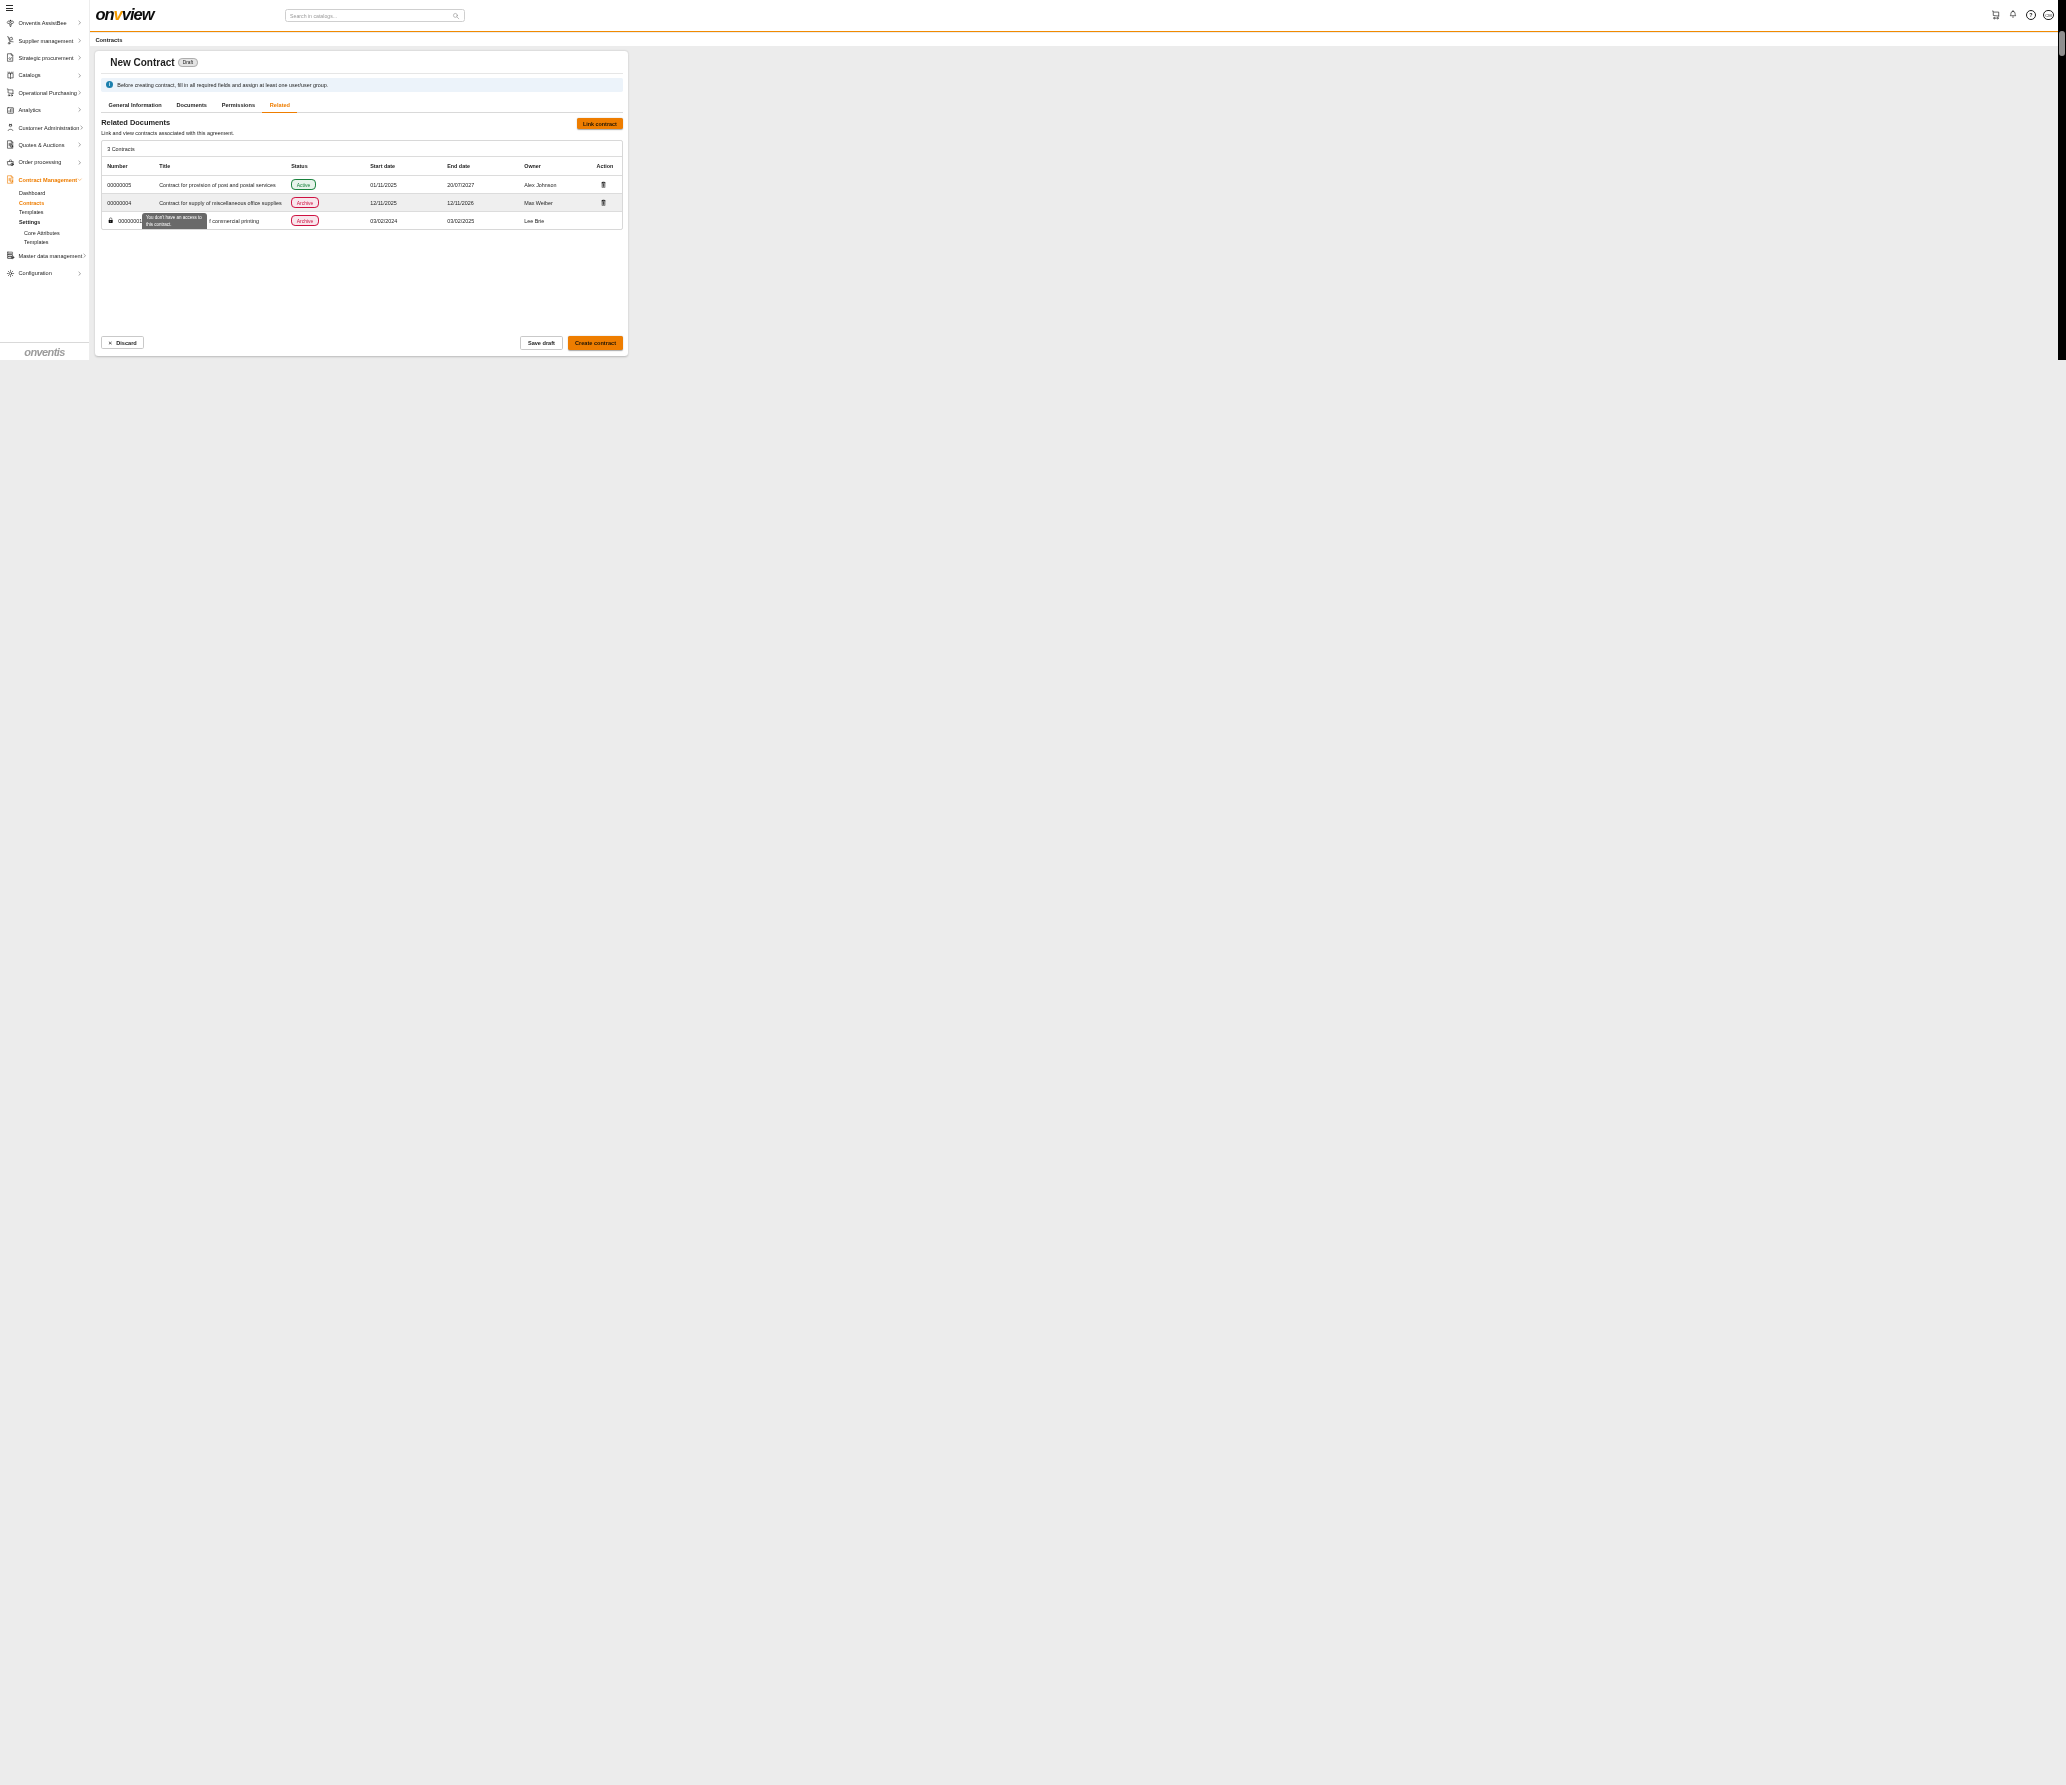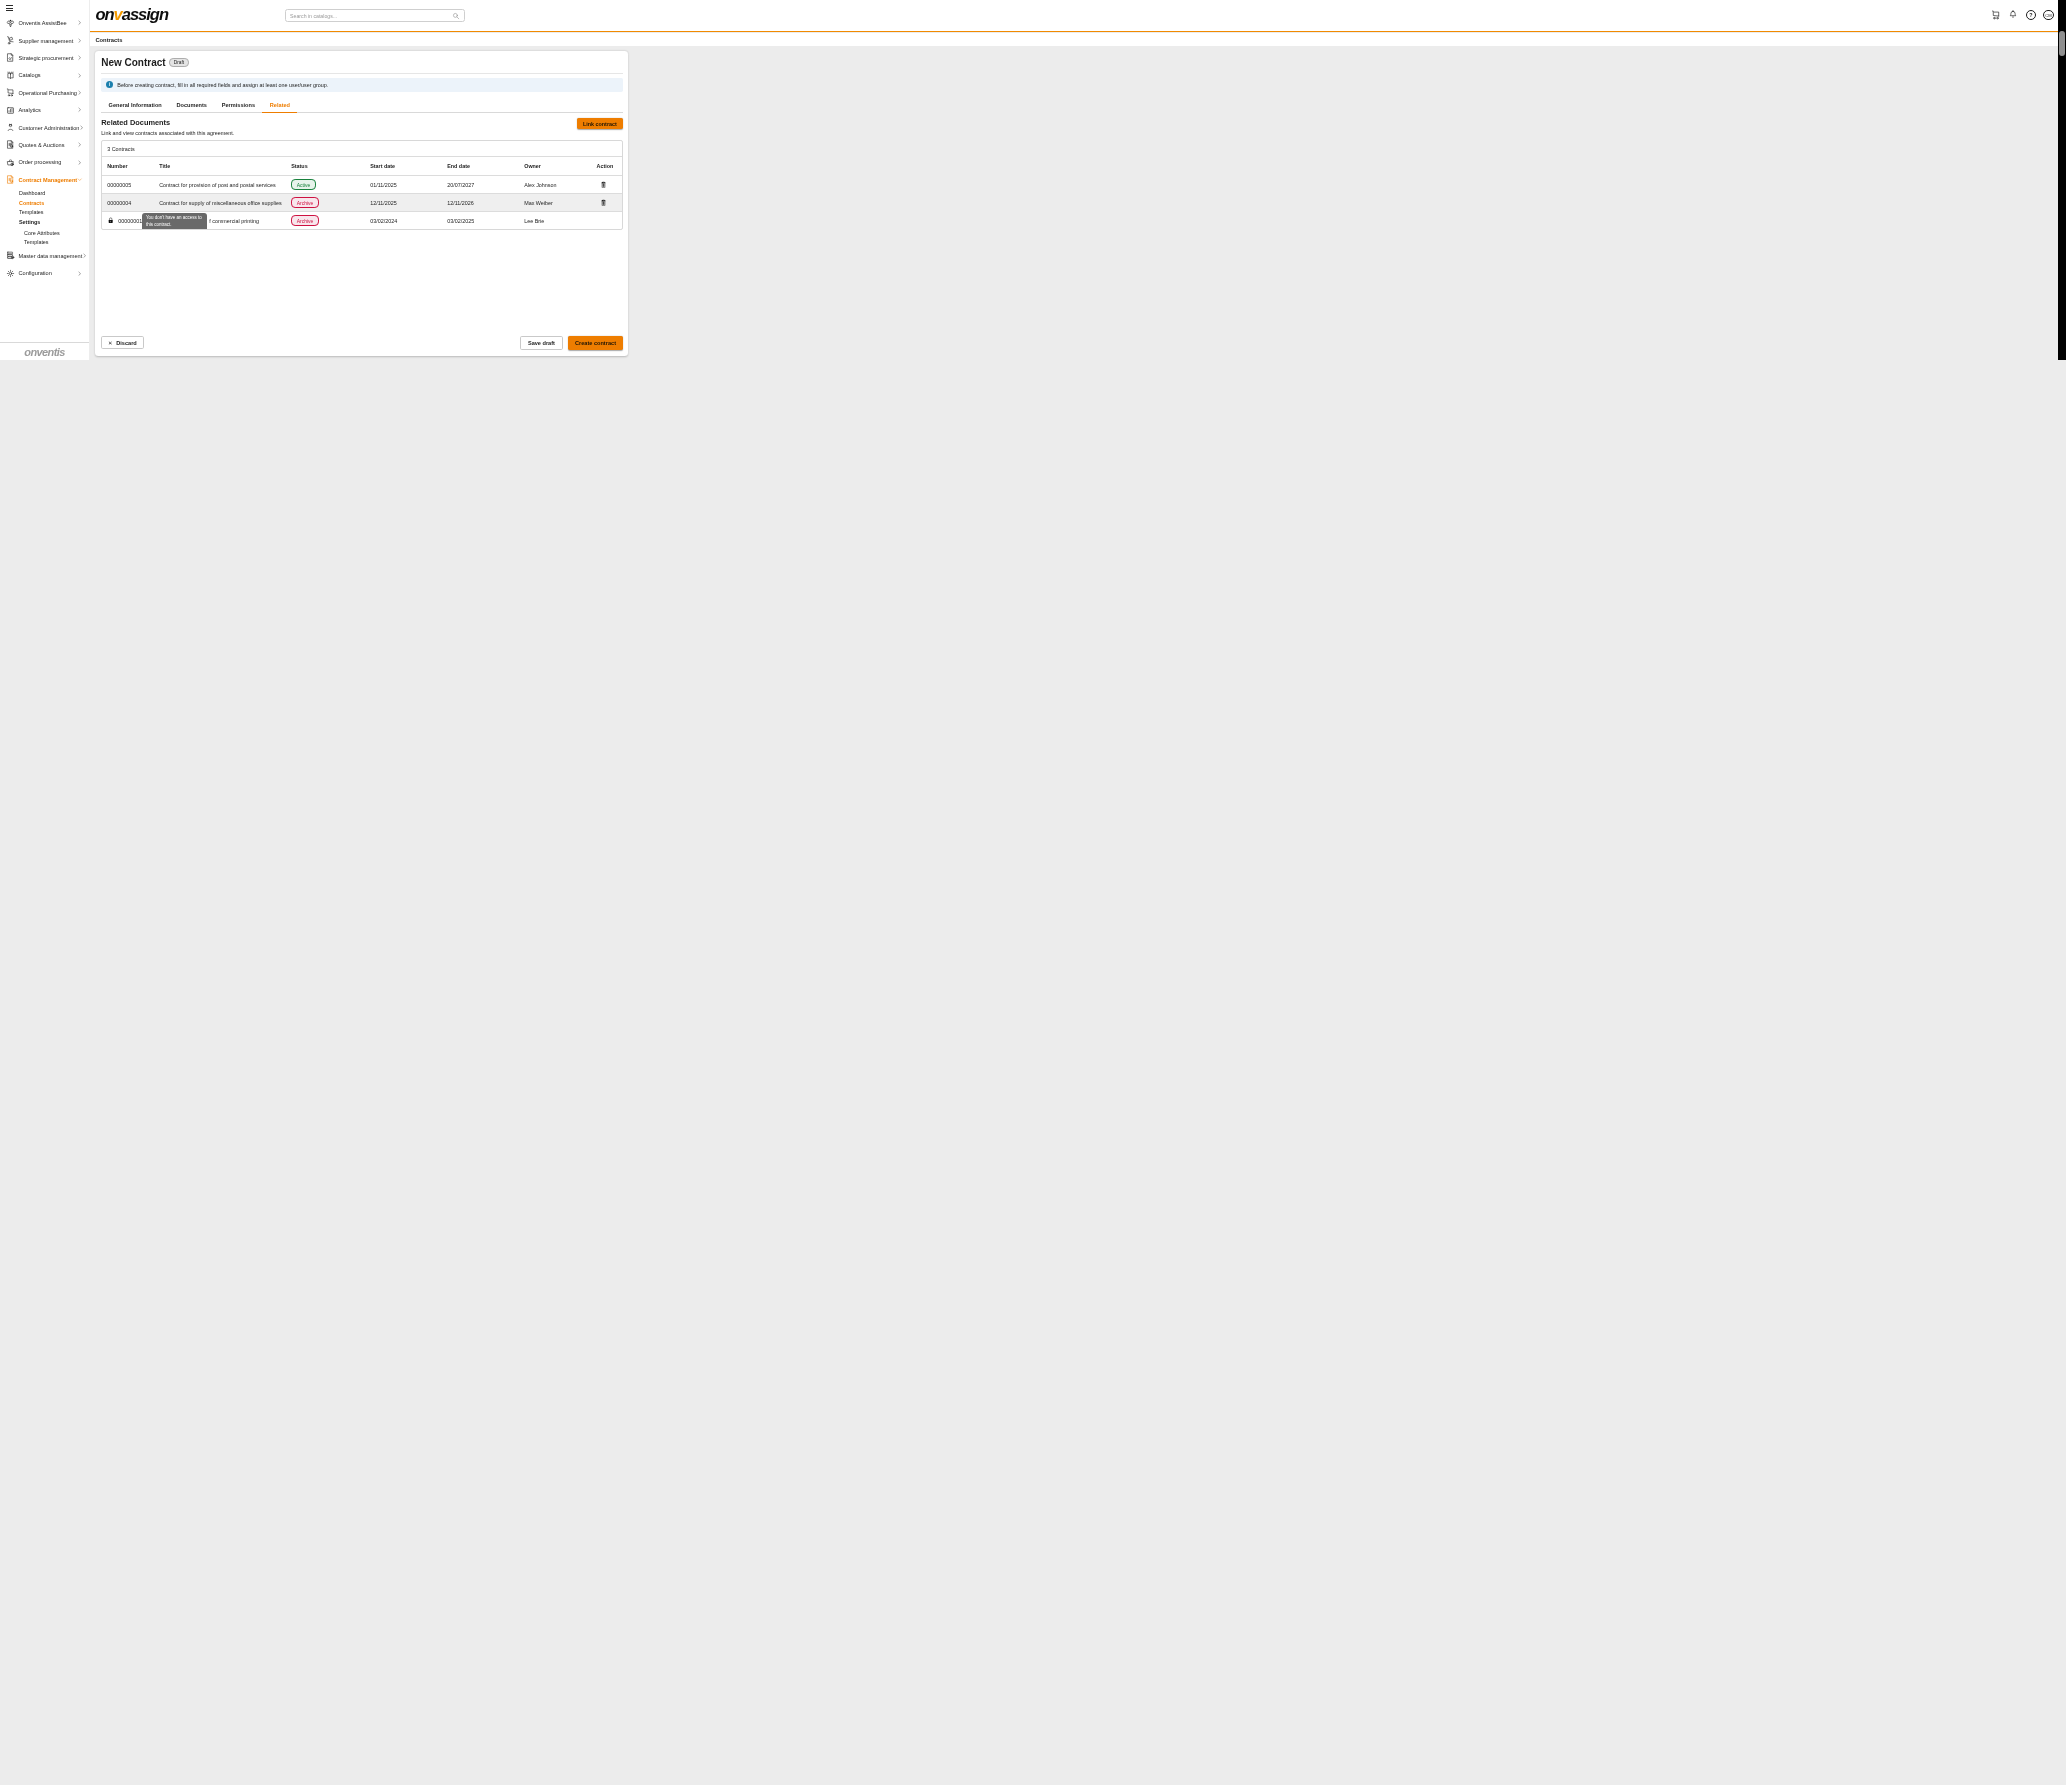--- a/index.html
+++ b/index.html
@@ -49,21 +49,21 @@
 
   .breadcrumb-bar { position:absolute; left:0; top:33px; right:0; height:13.2px; background:#fff;
     display:flex; align-items:center; padding-left:5.4px; }
   .breadcrumb { font-size:5.8px; font-weight:600; cursor:pointer; }
 
   .content { position:absolute; left:0; top:46px; right:0; bottom:0; background:#ececec; }
 
   
   .card { position:absolute; left:5.4px; top:5.4px; width:533px; height:305px; background:#fff;
     border-radius:3.3px; box-shadow:0 0.4px 2.1px rgba(0,0,0,.22); padding:4.1px 5.8px 0; }
-  .title-row { display:flex; align-items:center; gap:3px; height:14px; }
+  .title-row { display:flex; align-items:center; gap:3px; height:14px;margin-left:9px; }
   .page-title { font-size:10px; font-weight:700; }
   .badge { background:#e4e4e4; border:0.4px solid #adadad; border-radius:4.1px; padding:0.8px 4.1px;
     font-size:4.8px; color:#1e1e1e; }
   .hr { border-top:0.4px solid #e6e6e6; margin-top:3.3px; }
   .banner { margin-top:4.1px; height:14px; background:#ecf3fa; border-radius:1.7px;
     display:flex; align-items:center; padding:0 5px; gap:4.1px; }
   .info-ic { width:7px; height:7px; border-radius:50%; background:#1b7fad; color:#fff;
     font-size:4.5px; font-weight:700; display:flex; align-items:center; justify-content:center; flex:none; }
   .banner .txt { font-size:5.4px; }
 
@@ -284,21 +284,21 @@
     </div>
   </nav>
   <div class="side-footer">
     <span class="side-logo">onventis</span>
   </div>
 </aside>
 
 <div class="main">
 
   <header class="topbar">
-    <div class="brand"><span>on</span><span class="chk">v</span><span>assign</span></div>
+    <div class="brand"><span>on</span><span class="chk">v</span><span>view</span></div>
     <div class="searchbox">
       <input type="text" placeholder="Search in catalogs..." style="">
       <svg class="mag" viewBox="0 0 22 22">
         <circle class="stroke" cx="9.5" cy="9.5" r="5.5"></circle>
           <path class="stroke" d="M13.7 13.7L19 19"></path>
       </svg>
     </div>
     <div class="top-icons">
       <svg class="tic" viewBox="0 0 24 24">
         <path class="stroke" d="M3.5 2.5h2v10.7l13 1.3"></path>

